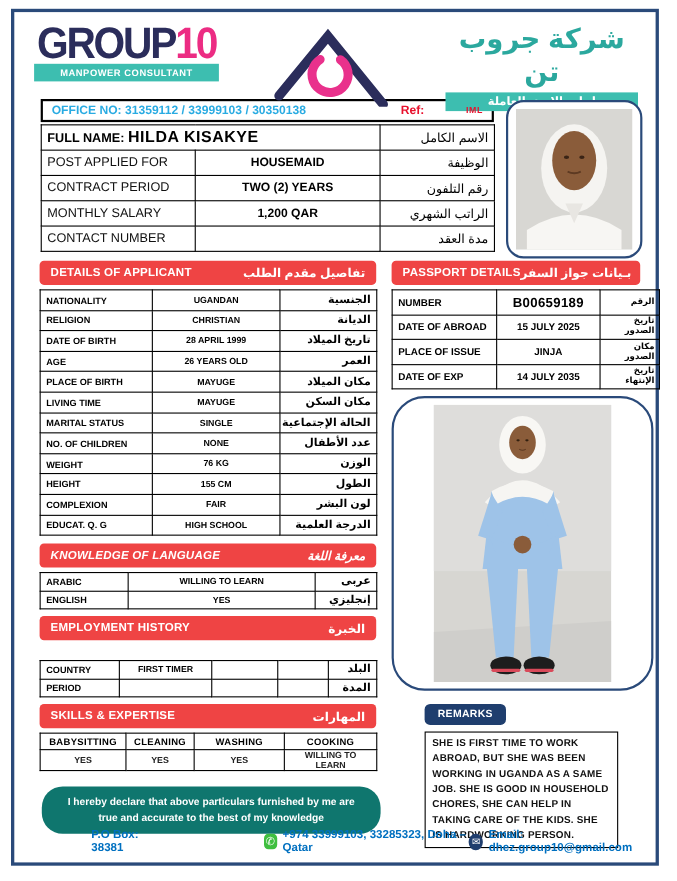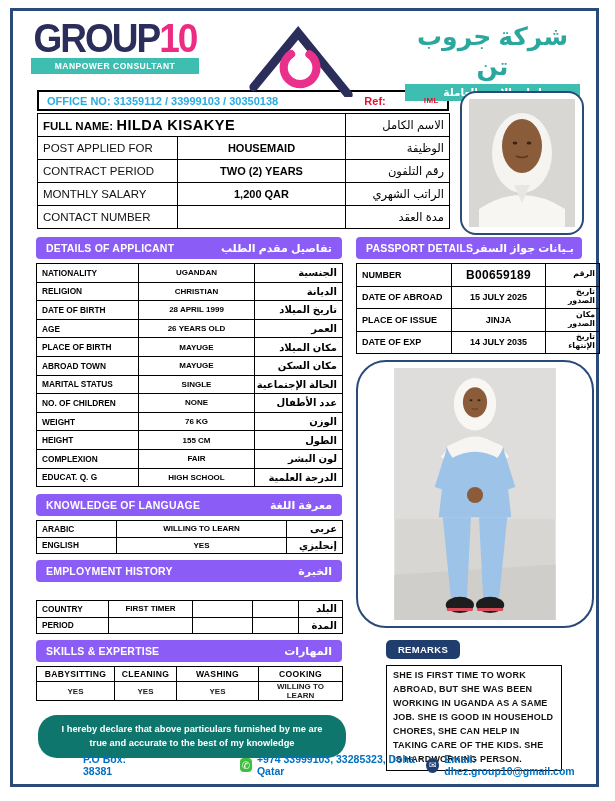--- a/index.html
+++ b/index.html
@@ -49,41 +49,41 @@
   .fullname-value { font-weight:bold; font-size:14.5px; letter-spacing:.5px; }
   .portrait-frame { position:absolute; left:447px; top:80px; width:124px; height:144px;
                     border:2px solid #2A4A7A; border-radius:16px; box-sizing:border-box;
                     display:flex; align-items:center; justify-content:center; background:#fff; }
 
   
   .columns { display:flex; margin:8px 0 0 23px; gap:14px; align-items:flex-start; }
   .left-col { width:306px; }
   .right-col { width:243px; position:relative; }
 
-  .sec-bar { background:#8b5cf6; color:#fff; border-radius:4px; height:22px;
+  .sec-bar { background:#ef4444; color:#fff; border-radius:4px; height:22px;
              display:flex; align-items:center; justify-content:space-between;
              padding:0 10px; box-sizing:border-box; }
   .sec-title { font-weight:bold; font-size:10.5px; letter-spacing:.2px; white-space:nowrap; }
   .sec-title-ar { font-weight:bold; font-size:11px; direction:rtl; white-space:nowrap; }
 
   .details-table { width:306px; margin-top:4px; }
   .details-table td { height:18.6px; }
 
   .lang-table { width:306px; margin-top:4px; }
   .lang-table td { height:16.5px; }
 
   .emp-table { width:306px; margin-top:18px; }
   .emp-table td { height:16.5px; }
 
   .skills-table { width:306px; margin-top:4px; }
   .skills-table td { height:15px; text-align:center; }
   .sk-head { font-weight:bold; font-size:8.6px; letter-spacing:.3px; }
   .sk-val { font-weight:bold; font-size:8px; color:#222; }
 
-  .mt6 { margin-top:6px; } .mt7 { margin-top:7px; }
+  .mt6 { margin-top:6px; } .mt7 { margin-top:7px;font-style:italic; }
 
   .declaration { margin:14px 0 0 2px; width:308px; box-sizing:border-box;
                  background:#0f766e; color:#fff; border-radius:19px;
                  padding:8px 16px; font-size:9.3px; font-weight:bold;
                  text-align:center; line-height:1.45; }
 
   
   .passport-bar { width:226px; box-sizing:border-box; }
   .passport-table { width:243px; margin-top:4px; }
   .passport-table td { height:22.5px; }
@@ -230,21 +230,21 @@
                 <td class="c-label">AGE</td>
                 <td class="c-value">26 YEARS OLD</td>
                 <td class="c-ar">العمر</td>
               </tr>
           <tr>
                 <td class="c-label">PLACE OF BIRTH</td>
                 <td class="c-value">MAYUGE</td>
                 <td class="c-ar">مكان الميلاد</td>
               </tr>
           <tr>
-                <td class="c-label">ABROAD TOWN</td>
+                <td class="c-label">LIVING TIME</td>
                 <td class="c-value">MAYUGE</td>
                 <td class="c-ar">مكان السكن</td>
               </tr>
           <tr>
                 <td class="c-label">MARITAL STATUS</td>
                 <td class="c-value">SINGLE</td>
                 <td class="c-ar">الحالة الإجتماعية</td>
               </tr>
           <tr>
                 <td class="c-label">NO. OF CHILDREN</td>

